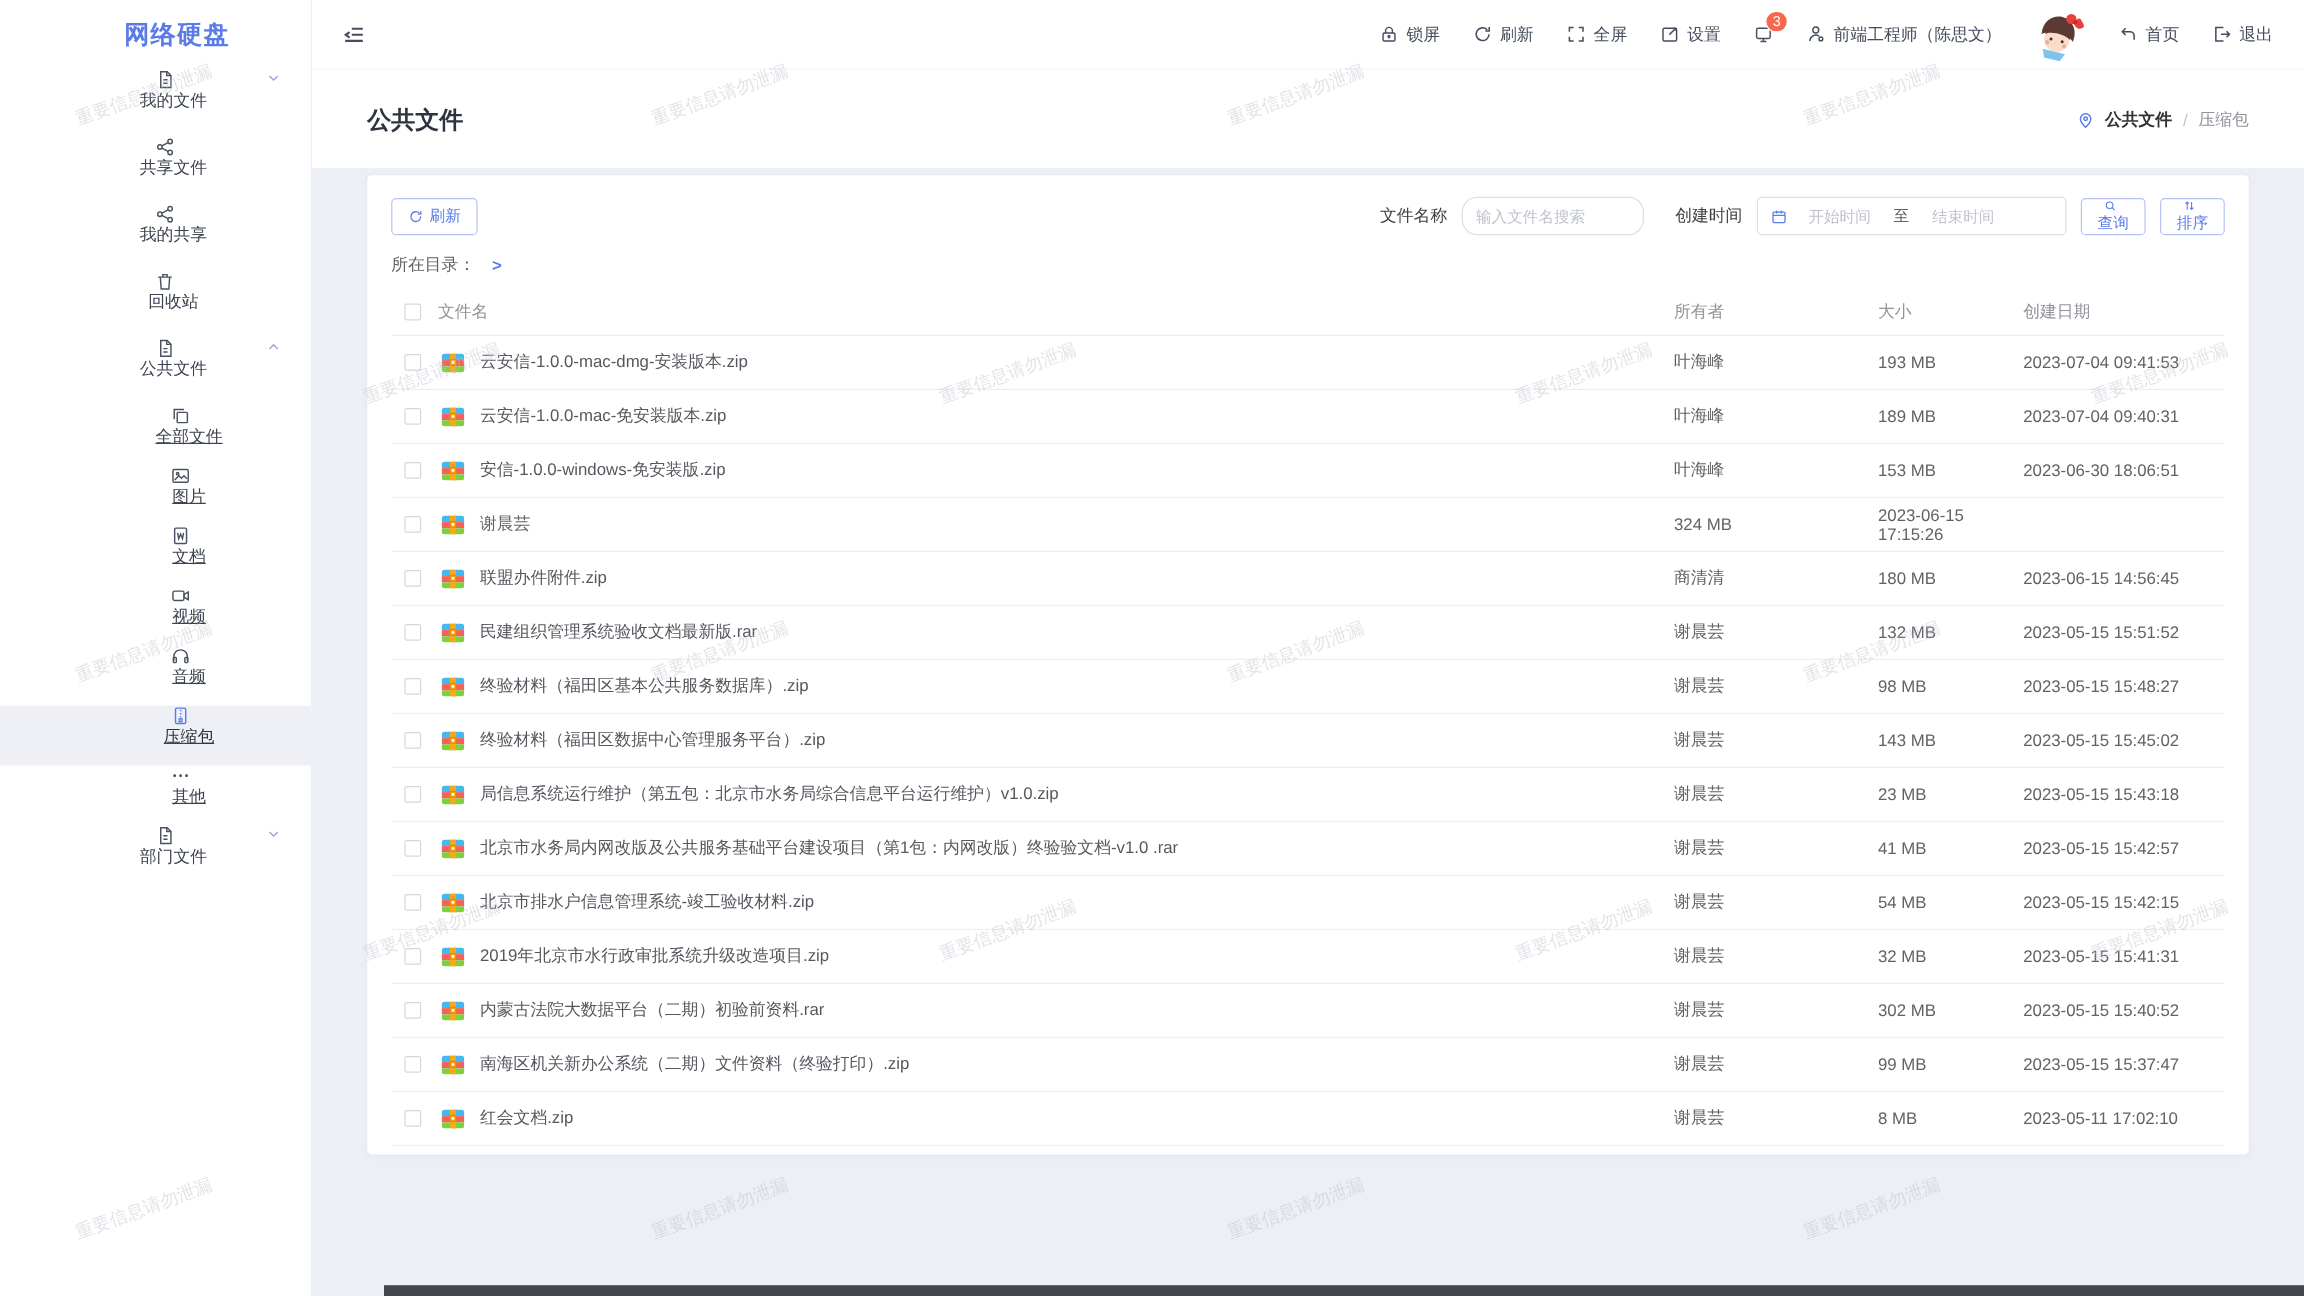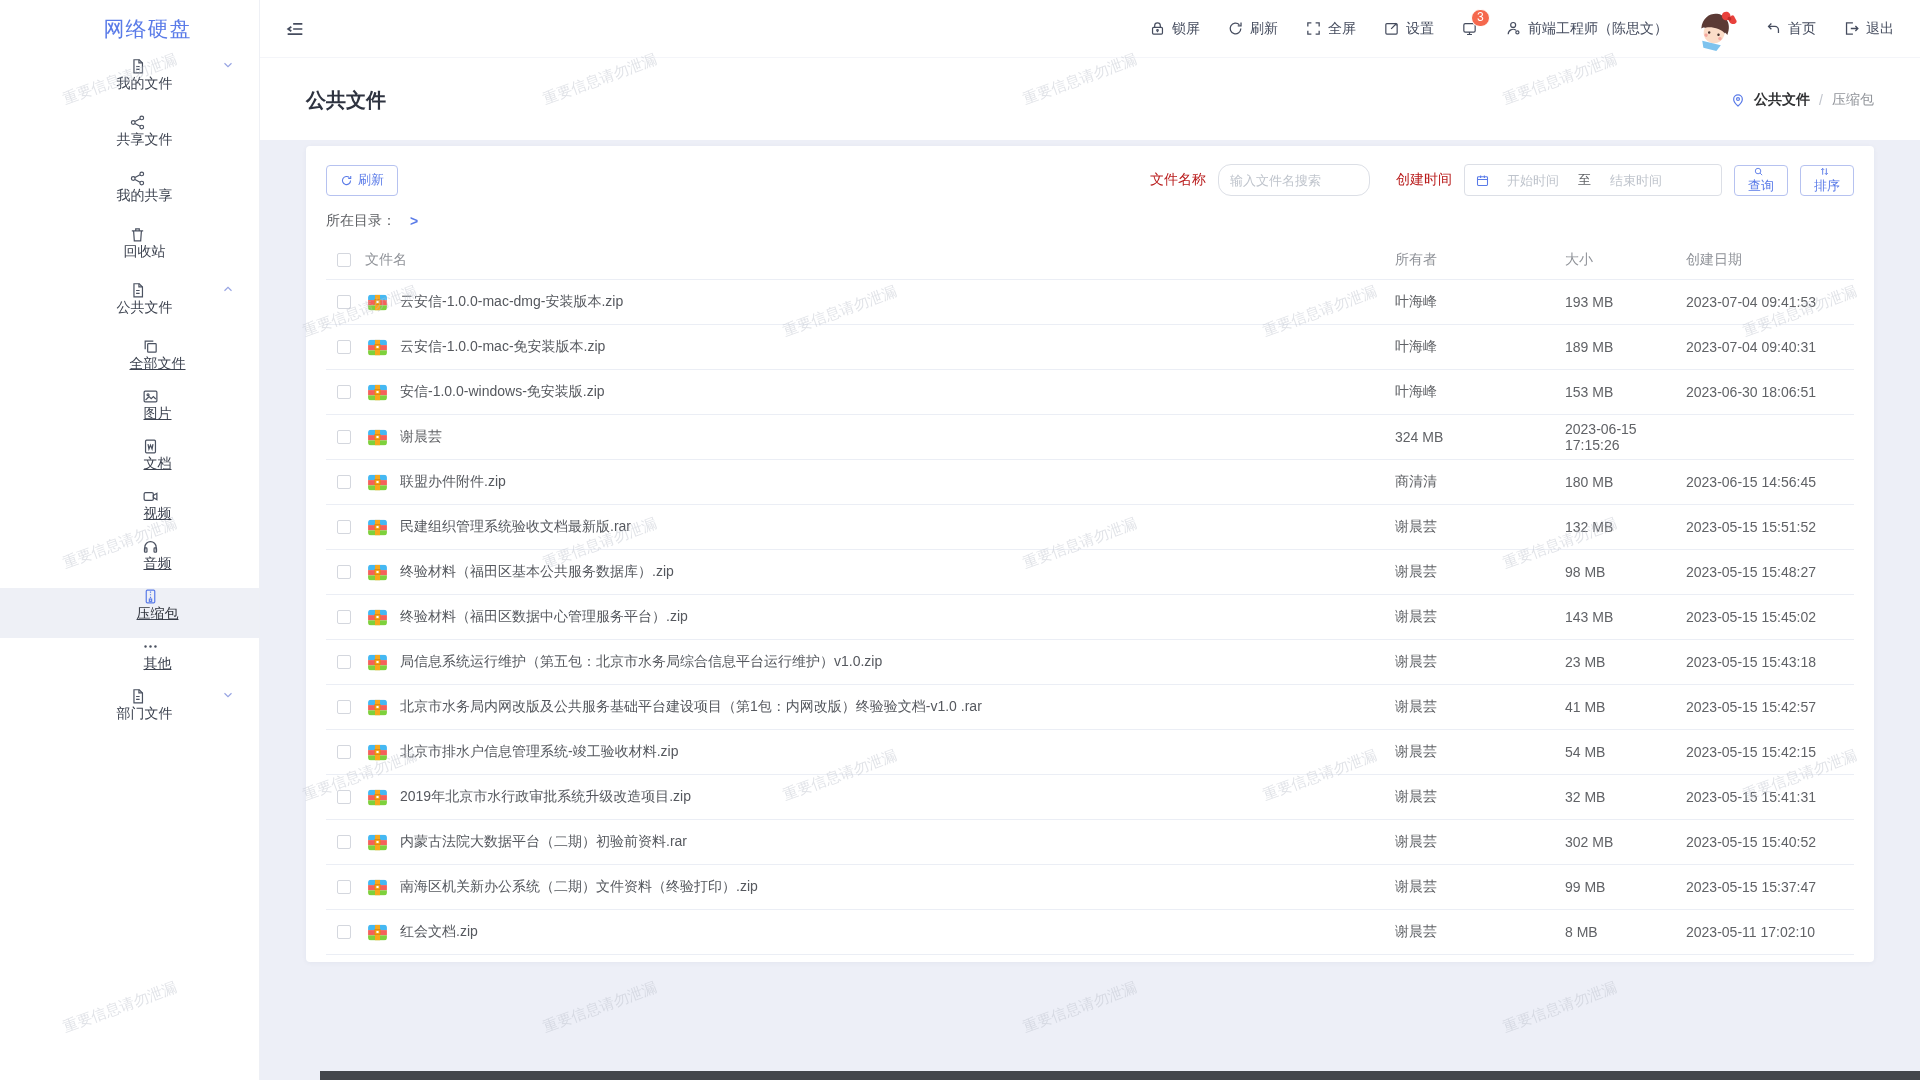--- a/index.html
+++ b/index.html
@@ -4,37 +4,37 @@
 <style>
   * { margin:0; padding:0; box-sizing:border-box; }
   html,body { width:1920px; height:1080px; overflow:hidden; background:#fff;
     font-family:"Liberation Sans","DejaVu Sans",sans-serif; }
   .screen { position:relative; width:1920px; height:1080px; background:#fff; overflow:hidden; }
 
   
   .sidebar { position:absolute; left:0; top:0; width:260px; height:1080px; background:#fff;
     border-right:1px solid #eef0f5; z-index:5; }
   .logo { height:58px; display:flex; align-items:center; justify-content:center;
-    font-size:21px; font-weight:400; color:#5a7be8; letter-spacing:1px;padding-left:36px; }
+    font-size:21px; font-weight:700; color:#5a7be8; letter-spacing:1px;padding-left:36px; }
   .side-item { position:relative; height:56px; display:flex; align-items:center;
     padding-left:30px; color:#3d4350; font-size:14px; cursor:pointer;flex-direction:column; }
   .side-item.sub { height:50px; padding-left:56px;text-decoration:underline; }
   .side-item .si { width:17px; height:17px; flex:0 0 17px; margin-right:14px; color:#4a5160; }
   .side-item .lbl { flex:0 1 auto; }
   .side-item .chev { position:absolute; right:24px; width:14px; height:14px; color:#97a4e3; }
   .side-item.active { background:#eef0f6; }
   .side-item.active .si { color:#5a7be8; }
   .side-item.active .lbl { color:#2f333c; }
   svg.icon { display:block; }
 
   
   .topbar { position:absolute; left:260px; top:0; right:0; height:58px; background:#fff;
     display:flex; align-items:center; border-bottom:1px solid #f4f5f9; z-index:4; }
   .fold { margin-left:24px; width:22px; height:22px; color:#454c5e; cursor:pointer; }
-  .actions { margin-left:auto; display:flex; align-items:center; padding-right:26px;font-family:Liberation Mono, monospace; }
+  .actions { margin-left:auto; display:flex; align-items:center; padding-right:26px; }
   .hact { display:flex; align-items:center; margin-left:27px; color:#454c5e; font-size:14px; cursor:pointer; position:relative; }
   .hact svg { width:17px; height:17px; margin-right:6px; color:#454c5e; }
   .hact.bell svg { margin-right:0; }
   .badge { position:absolute; top:-11px; right:-12px; min-width:18px; height:18px; padding:0 5px;
     background:#f5684d; color:#fff; font-size:12px; line-height:17px; text-align:center;
     border-radius:9px; border:1px solid #fff; }
   .avatar { width:46px; height:46px; margin-left:24px; border-radius:50%; overflow:hidden; cursor:pointer; }
 
   
   .titlestrip { position:absolute; left:260px; top:58px; right:0; height:82px; background:#fff; }
@@ -48,21 +48,21 @@
   
   .content { position:absolute; left:260px; top:140px; right:0; bottom:0; background:#edeff7; }
   .card { position:absolute; left:46px; right:46px; top:6px; height:816px; background:#fff;
     border-radius:4px; box-shadow:0 1px 5px rgba(40,50,90,.05); padding:18px 20px 0 20px; }
 
   .toolbar { display:flex; align-items:center; }
   .btn { display:inline-flex; align-items:center; height:31px; padding:0 13px; background:#fff;
     border:1px solid #b6c2f0; border-radius:4px; color:#5a7be8; font-size:13px; cursor:pointer; }
   .btn svg { width:13px; height:13px; margin-right:5px; color:#5a7be8; }
   .filters { margin-left:auto; display:flex; align-items:center; }
-  .flabel { font-size:14px; color:#b91c1c; margin-right:12px; }
+  .flabel { font-size:14px; color:#404040; margin-right:12px; }
   .tinput { width:152px; height:32px; border:1px solid #dcdfe6; border-radius:13px; padding:0 11px;
     font-size:13px; color:#606266; outline:none; font-family:inherit; }
   .tinput::placeholder { color:#bfc4cc; }
   .gap { width:26px; }
   .daterange { display:flex; align-items:center; width:258px; height:32px; border:1px solid #dcdfe6;
     border-radius:4px; padding:0 10px; }
   .daterange svg { width:15px; height:15px; color:#5a7be8; flex:0 0 15px; }
   .dinput { border:none; outline:none; width:86px; font-size:13px; color:#606266; text-align:center; font-family:inherit; background:transparent; }
   .dinput::placeholder { color:#bfc4cc; }
   .to { font-size:13px; color:#606266; margin:0 2px; }

